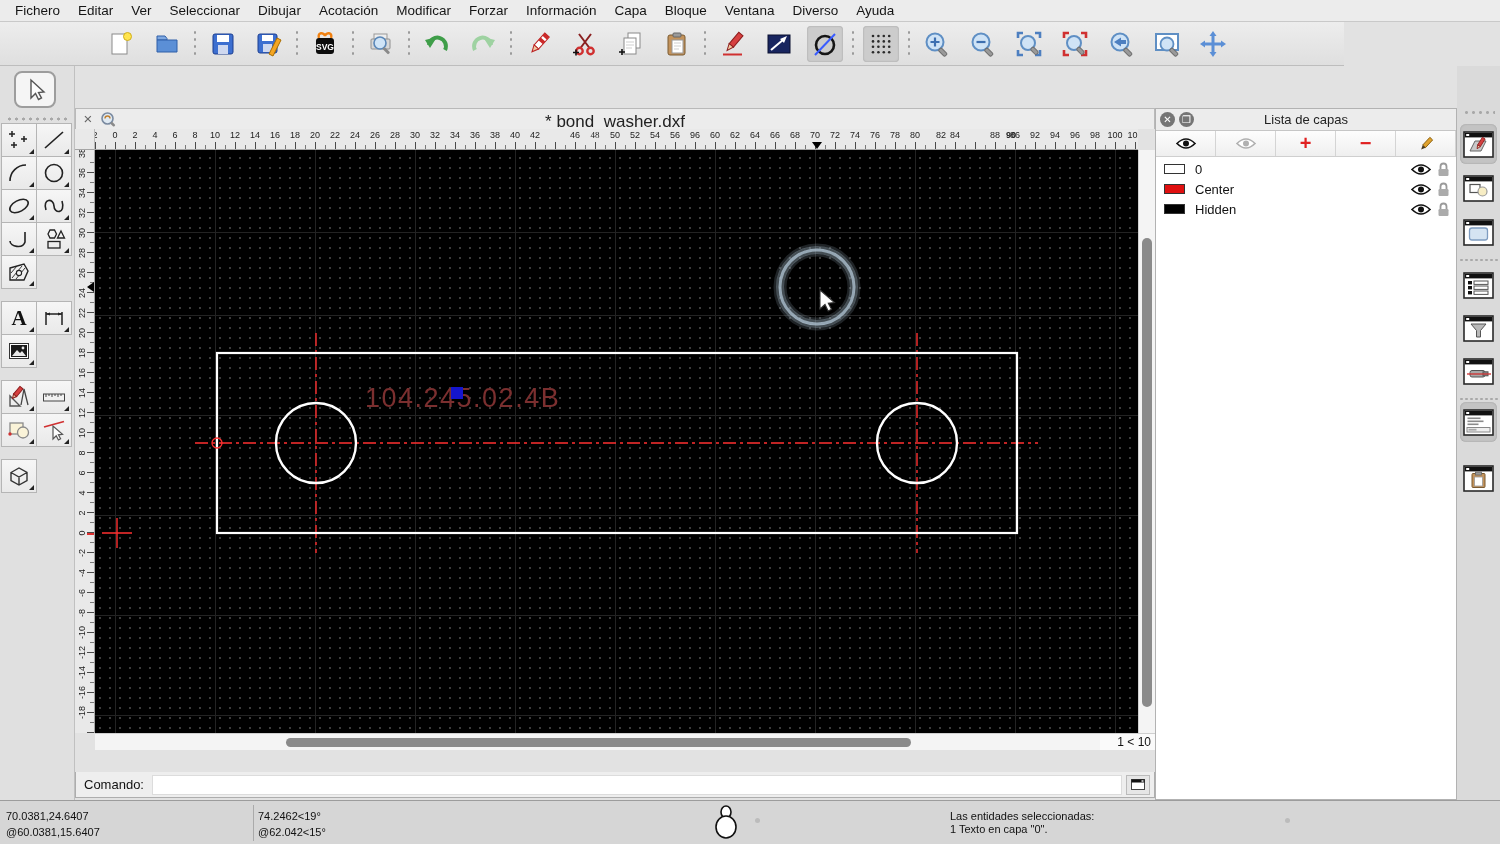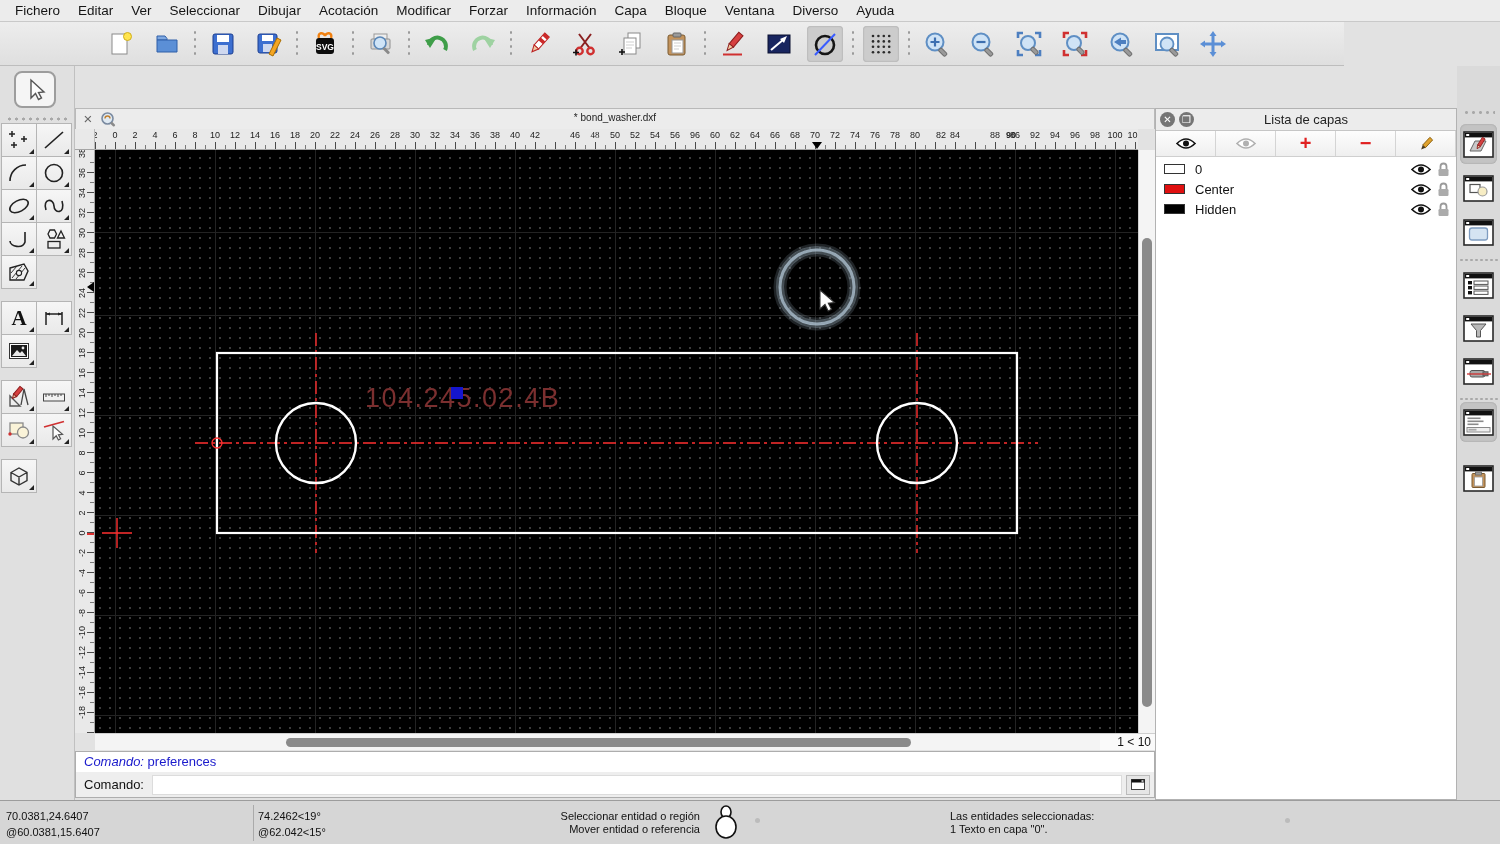--- a/index.html
+++ b/index.html
@@ -37,21 +37,21 @@
   .pal-btn + .pal-btn { margin-left:-1px; }
   .pal-btn .corner { position:absolute; right:2px; bottom:2px; width:0; height:0;
                      border-left:5px solid transparent; border-bottom:5px solid #222; }
   .pal-gap { height:13px; }
 
   
   #mdi-titlebar { position:absolute; left:75px; top:108px; width:1080px; height:21px; background:#ececec;
                   border:1px solid #b9b9b9; border-bottom:none; }
   #mdi-close { position:absolute; left:4px; top:1px; font-size:15px; color:#666; width:16px; text-align:center; }
   #mdi-icon { position:absolute; left:24px; top:2px; }
-  #mdi-title { position:absolute; left:0; right:0; top:3px; text-align:center; font-size:10px; color:#222; }
+  #mdi-title { position:absolute; left:0; right:0; top:3px; text-align:center; font-size:17px; color:#222; }
 
   
   #hruler { position:absolute; left:95px; top:129px; width:1043px; height:21px; background:#e9e9e9;
             border-bottom:1px solid #a5a5a5; overflow:hidden; }
   #hruler .ticks { position:absolute; left:0; right:0; bottom:0; height:7px;
        background-image:repeating-linear-gradient(90deg,#4a4a4a 0 1px,transparent 1px 20px),
                         repeating-linear-gradient(90deg,#7a7a7a 0 1px,transparent 1px 10px);
        background-size:100% 7px,100% 4px; background-position:bottom left,bottom left; background-repeat:no-repeat; }
   .hnum { position:absolute; top:1px; font-size:9px; color:#222; transform:translateX(-50%); }
   #hmarker { position:absolute; bottom:0; width:0; height:0; transform:translateX(-50%);
@@ -637,43 +637,38 @@
     </div>
 
   <div id="vscroll">
       <div class="thumb" style="top:88px;height:469px;"></div>
     </div>
   <div id="hscroll">
       <div class="thumb" style="left:191px;width:625px;"></div>
     </div>
   <div id="zoom-indicator">1 &lt; 10</div>
 
-  <div id="cmd-history"><span class="lbl">Comando:</span> <span>preferences</span></div>
   <div id="cmd-row">
     <span class="lbl">Comando:</span>
     <input id="cmd-input" value="" style="">
     <div id="cmd-btn">
       <svg width="14" height="11" viewBox="0 0 14 11">
           <rect x="0.5" y="0.5" width="13" height="10" fill="#fff" stroke="#444"></rect>
           <rect x="0.5" y="0.5" width="13" height="3" fill="#111"></rect>
           <rect x="10.5" y="1.3" width="2" height="1.4" fill="#fff"></rect>
         </svg>
     </div>
   </div>
 
   <div id="statusbar">
     <div class="sb-line" style="left:6px;top:9px;">70.0381,24.6407</div>
     <div class="sb-line" style="left:6px;top:25px;">@60.0381,15.6407</div>
     <div id="sb-sep1"></div>
     <div class="sb-line" style="left:258px;top:9px;">74.2462&lt;19°</div>
     <div class="sb-line" style="left:258px;top:25px;">@62.042&lt;15°</div>
-    <div id="sb-hint">
-      <div>Seleccionar entidad o región</div>
-      <div>Mover entidad o referencia</div>
-    </div>
     <div id="sb-mouse">
       <svg width="28" height="36" viewBox="0 0 28 36">
         <ellipse cx="14" cy="7" rx="5" ry="6" fill="#fff" stroke="#111" stroke-width="1.6"></ellipse>
         <path d="M4 22 a10 11 0 1 0 20 0 a10 11 0 1 0 -20 0" fill="#fff" stroke="#111" stroke-width="1.6"></path>
       </svg>
     </div>
     <div class="sb-dot" style="left:755px;"></div>
     <div id="sb-sel">
       <div>Las entidades seleccionadas:</div>
       <div>1 Texto en capa "0".</div>

